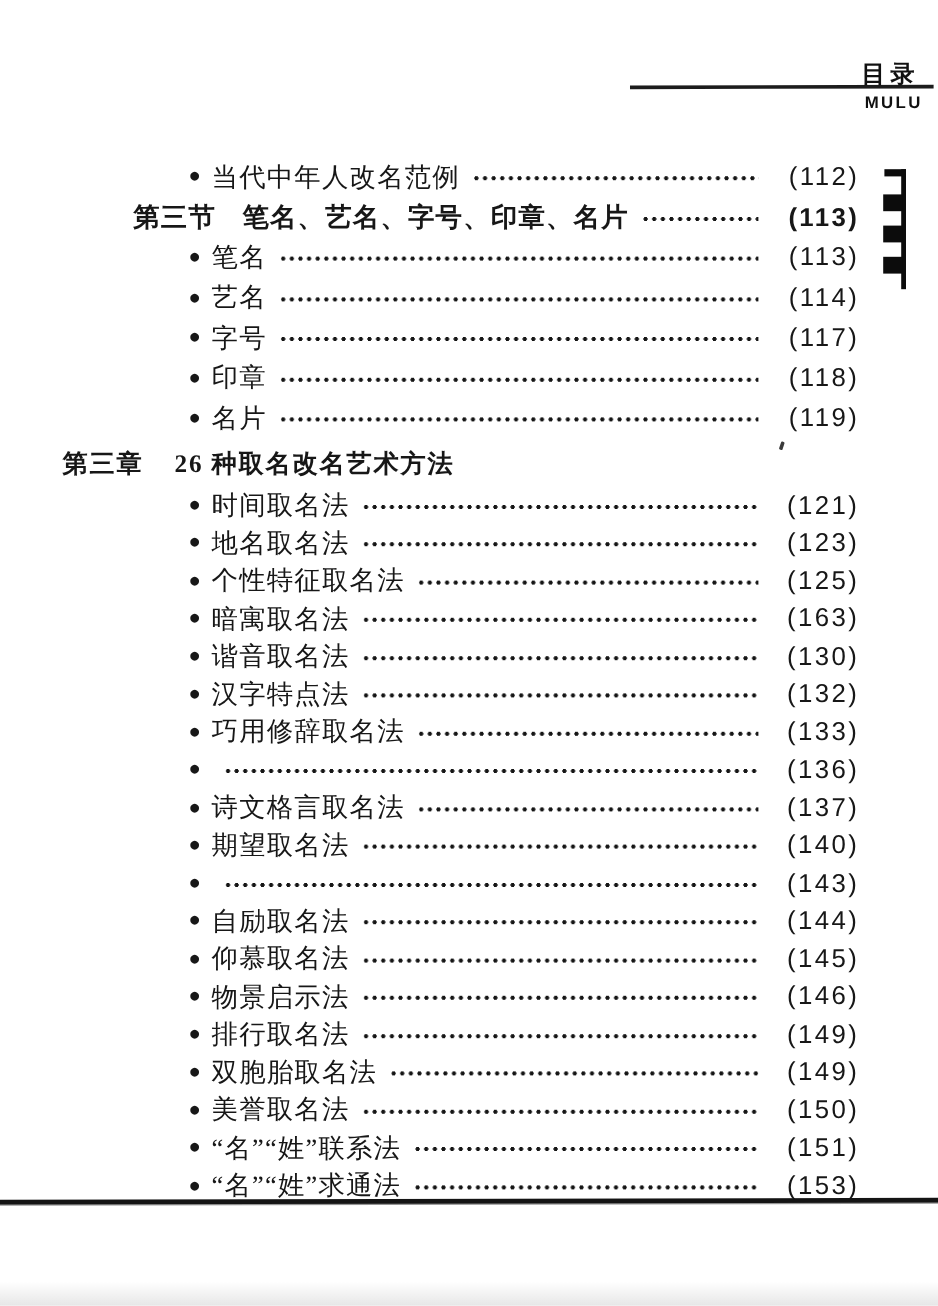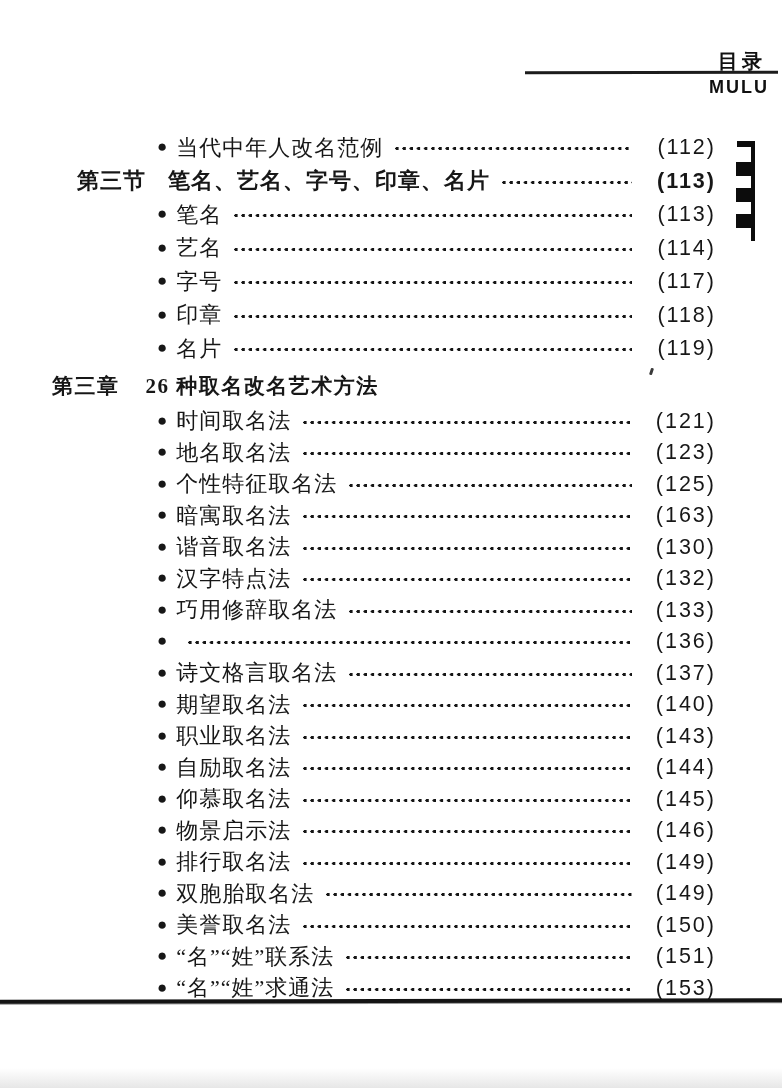--- a/index.html
+++ b/index.html
@@ -22,21 +22,21 @@
     background:#1c1c1c;transform:rotate(-0.15deg);
   }
   .hdr-cn{
     position:absolute;top:48px;right:16px;
     font-family:"Liberation Sans","DejaVu Sans",sans-serif;
     font-weight:900;font-size:20px;letter-spacing:4px;color:#111;
   }
   .hdr-py{
     position:absolute;top:77px;right:13px;
     font-family:"Liberation Sans","DejaVu Sans",sans-serif;
-    font-weight:700;font-size:18px;letter-spacing:2px;color:#101010;
+    font-weight:700;font-size:14px;letter-spacing:2px;color:#101010;
   }
 
   
   .side-mark{position:absolute;left:736px;top:141px;width:19px;height:100px;}
   .side-mark .bar{position:absolute;right:0;top:0;width:4px;height:100px;background:#0c0c0c;}
   .side-mark .cap{position:absolute;left:1px;top:0;width:18px;height:6px;background:#0c0c0c;}
   .side-mark .sq{position:absolute;left:0;width:16px;height:14px;background:#0c0c0c;}
   .side-mark .sq1{top:21px;}
   .side-mark .sq2{top:47px;}
   .side-mark .sq3{top:73px;}
@@ -44,21 +44,21 @@
   
   .toc{position:absolute;top:131px;left:0;right:0;}
   .row{
     display:flex;align-items:center;
     height:33.5px;
     padding-left:157px;padding-right:66px;
     font-size:22px;letter-spacing:1px;color:#171717;
   }
   .row.post{height:31.5px;}
   .row.section{
-    padding-left:77px;
+    padding-left:111px;
     font-family:"Liberation Sans","DejaVu Sans",sans-serif;
     font-weight:700;
   }
   .row.chapter{
     height:40px;
     padding-left:52px;
     font-family:"Liberation Sans","DejaVu Sans",sans-serif;
     font-weight:700;font-size:21px;letter-spacing:1.5px;
   }
   .bullet{
@@ -212,21 +212,20 @@
         <span class="page-num">(137)</span>
       </div>
       <div class="row item post">
         <span class="bullet">●</span>
         <span class="label">期望取名法</span>
         <span class="leader"></span>
         <span class="page-num">(140)</span>
       </div>
       <div class="row item post">
         <span class="bullet">●</span>
-        <span class="label">职业取名法</span>
         <span class="leader"></span>
         <span class="page-num">(143)</span>
       </div>
       <div class="row item post">
         <span class="bullet">●</span>
         <span class="label">自励取名法</span>
         <span class="leader"></span>
         <span class="page-num">(144)</span>
       </div>
       <div class="row item post">

